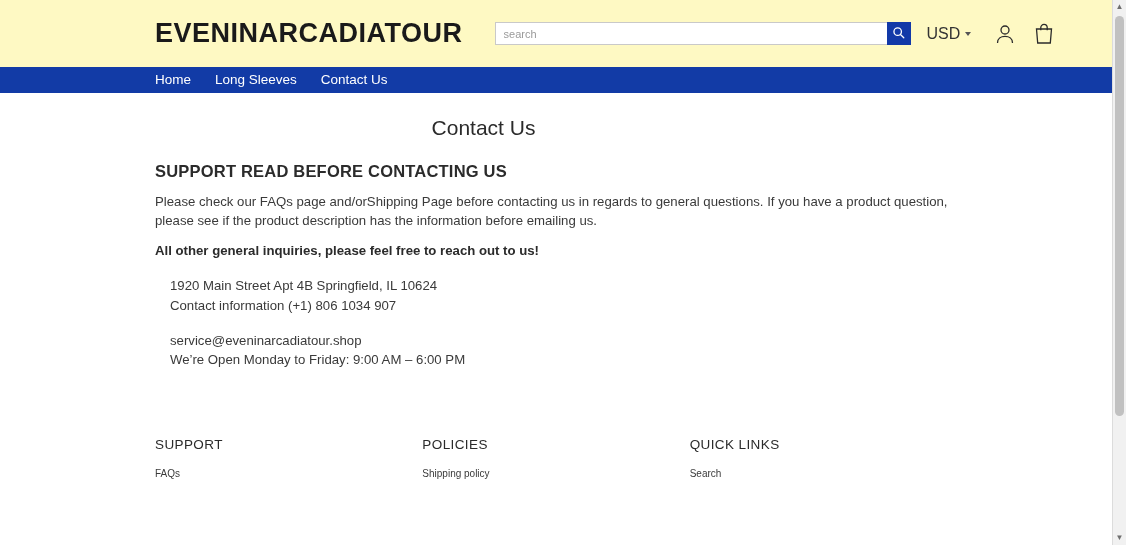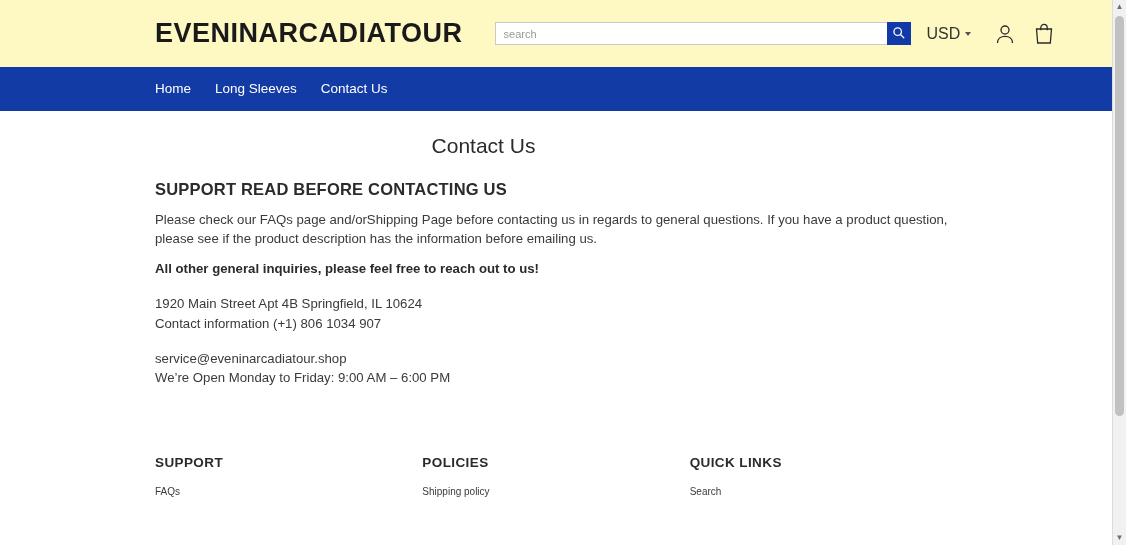--- a/index.html
+++ b/index.html
@@ -126,21 +126,21 @@
   .header-icons {
     display: flex;
     align-items: center;
     gap: 16px;
     margin-left: 22px;
   }
   .icon-btn { cursor: pointer; line-height: 0; }
 
   
   .main-nav {
-    height: 44px;
+    height: 26px;
     background: #123ba6;
     display: flex;
     align-items: center;
     padding-left: 155px;
     gap: 24px;
   }
   .nav-link {
     color: #ffffff;
     font-size: 13.5px;
     text-decoration: none;
@@ -168,33 +168,33 @@
     letter-spacing: 0.2px;
   }
   .para {
     font-size: 13.2px;
     line-height: 1.45;
     color: #3a3a3a;
     margin: 11px 0 0 0;
     max-width: 800px;
   }
   .para.strong { font-weight: bold; color: #2b2b2b; }
-  .para.block { white-space: pre-line; margin-top: 16px; }
+  .para.block { white-space: pre-line; margin-top: 16px; margin-left: 15px; }
 
   
   .site-footer {
     display: flex;
     padding: 0 155px;
     margin-top: 68px;
   }
   .footer-col { width: 275px; }
   .footer-col.mid { width: 275px; }
   .footer-title {
     font-size: 13.5px;
-    font-weight: bold;
+    font-weight: normal;
     color: #2b2b2b;
     letter-spacing: 0.4px;
     margin-bottom: 16px;
   }
   .footer-link {
     display: block;
     font-size: 10px;
     color: #3a3a3a;
     text-decoration: none;
     margin-bottom: 14px;

